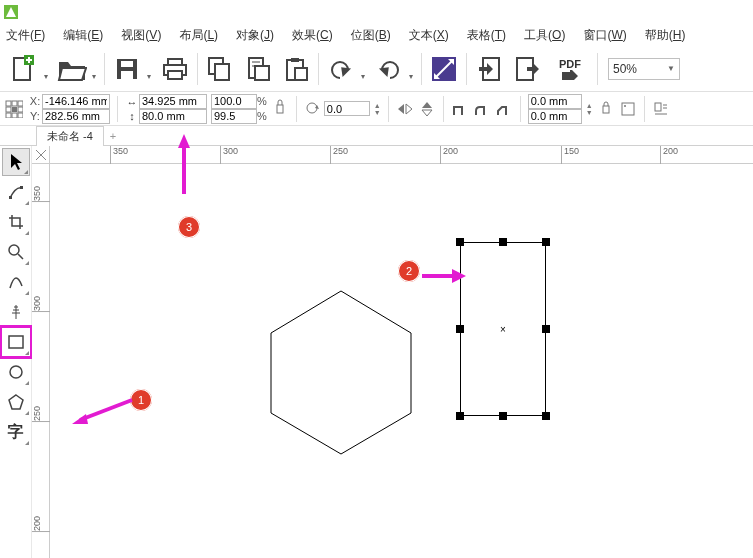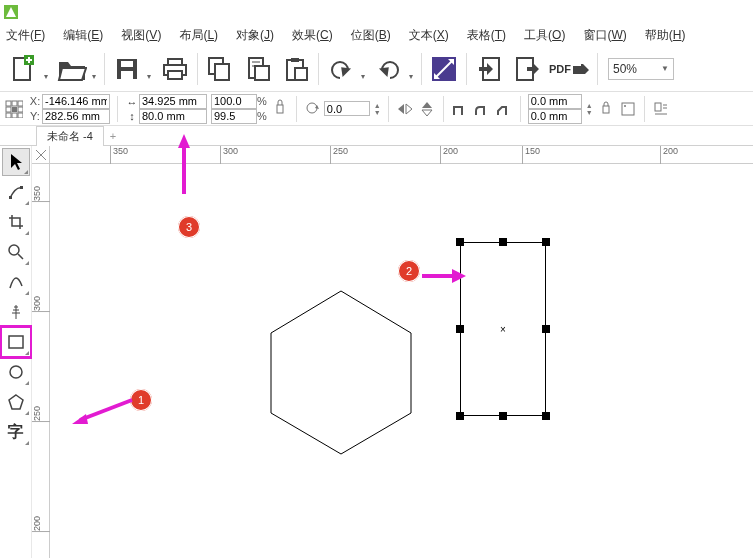--- a/index.html
+++ b/index.html
@@ -8,21 +8,21 @@
   .titlebar .logo { width: 14px; height: 14px; background: #6dbb3c; display: inline-flex; align-items: center; justify-content: center; }
   .titlebar .logo svg { display:block; }
   .menubar { display: flex; align-items: center; height: 22px; padding: 2px 6px; gap: 18px; background: #fff; }
   .menubar span { cursor: default; }
   .menubar u { text-decoration: underline; }
   .toolbar { display: flex; align-items: center; height: 46px; padding: 4px 6px; gap: 2px; background: #fff; border-bottom: 1px solid #e0e0e0; }
   .tool-icon { width: 36px; height: 36px; display: inline-flex; align-items: center; justify-content: center; }
   .tool-icon.wide { width: 46px; }
   .tool-sep { width: 1px; height: 32px; background: #dcdcdc; margin: 0 2px; }
   .tool-dd { width: 8px; font-size: 8px; color: #666; align-self: flex-end; padding-bottom: 6px; }
-  .zoom-combo { height: 22px; border: 1px solid #c0c0c0; display: flex; align-items: center; padding: 0 4px; margin-left:6px; }
+  .zoom-combo { height: 22px; border: 1px solid #c0c0c0; display: flex; align-items: center; padding: 0 4px; gap: 6px; margin-left:6px; }
   .zoom-combo span.caret { font-size: 8px; color: #666; }
 
   .propbar { display: flex; align-items: center; height: 34px; padding: 0 4px; gap: 4px; border-bottom: 1px solid #e0e0e0; font-size: 11px; }
   .propbar .stack { display: flex; flex-direction: column; gap: 0; }
   .propbar input { width: 68px; height: 15px; font-size: 11px; border: 1px solid #bbb; padding: 0 2px; }
   .propbar input.sm { width: 46px; }
   .propbar .gridicon { width: 20px; height: 28px; display:flex; align-items:center; justify-content:center; }
   .propbar .lbl { width: 14px; text-align:center; color:#555; }
   .propbar .unit { color:#555; }
   .propbar .vdiv { width:1px; height:26px; background:#dcdcdc; margin:0 3px; }
@@ -170,21 +170,21 @@
         <rect x="6" y="2" width="16" height="22" fill="none" stroke="#444" stroke-width="2"></rect>
         <polygon points="2,11 10,11 10,7 16,13 10,19 10,15 2,15" fill="#444"></polygon>
       </svg>
   </div>
   <div class="tool-icon">
     <svg width="24" height="26">
         <rect x="2" y="2" width="16" height="22" fill="none" stroke="#444" stroke-width="2"></rect>
         <polygon points="12,11 18,11 18,7 24,13 18,19 18,15 12,15" fill="#444"></polygon>
       </svg>
   </div>
-  <div class="tool-icon wide" style="flex-direction:row;">
+  <div class="tool-icon wide" style="flex-direction:column;">
     <span style="font-size:11px;font-weight:bold;">PDF</span>
     <svg width="20" height="10">
         <polygon points="2,0 10,0 10,-4 18,4 10,12 10,8 2,8" fill="#444" transform="translate(0,2)"></polygon>
       </svg>
   </div>
   <div class="tool-sep"></div>
   <div class="zoom-combo">
     <span style="min-width:48px;">50%</span>
     <span class="caret">▼</span>
   </div>
@@ -390,21 +390,21 @@
       <svg width="12" height="12">
           <line x1="1" y1="11" x2="11" y2="1" stroke="#888"></line>
           <line x1="1" y1="1" x2="11" y2="11" stroke="#888"></line>
         </svg>
     </div>
     <div class="ruler-h">
       <div class="tick" style="left:60px"><span>350</span></div>
       <div class="tick" style="left:170px"><span>300</span></div>
       <div class="tick" style="left:280px"><span>250</span></div>
       <div class="tick" style="left:390px"><span>200</span></div>
-      <div class="tick" style="left:472px"><span>150</span></div>
+      <div class="tick" style="left:511px"><span>150</span></div>
       <div class="tick" style="left:610px"><span>200</span></div>
     </div>
     <div class="ruler-v">
       <div class="tick" style="top:20px"><span>350</span></div>
       <div class="tick" style="top:130px"><span>300</span></div>
       <div class="tick" style="top:240px"><span>250</span></div>
       <div class="tick" style="top:350px"><span>200</span></div>
     </div>
     <div class="canvas">
 

